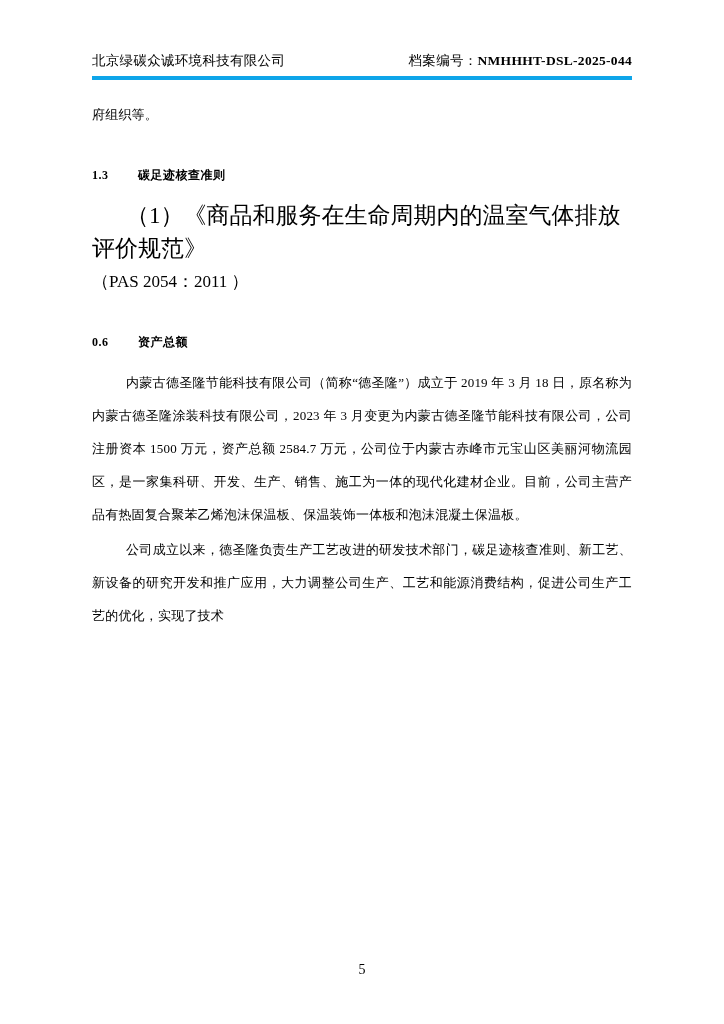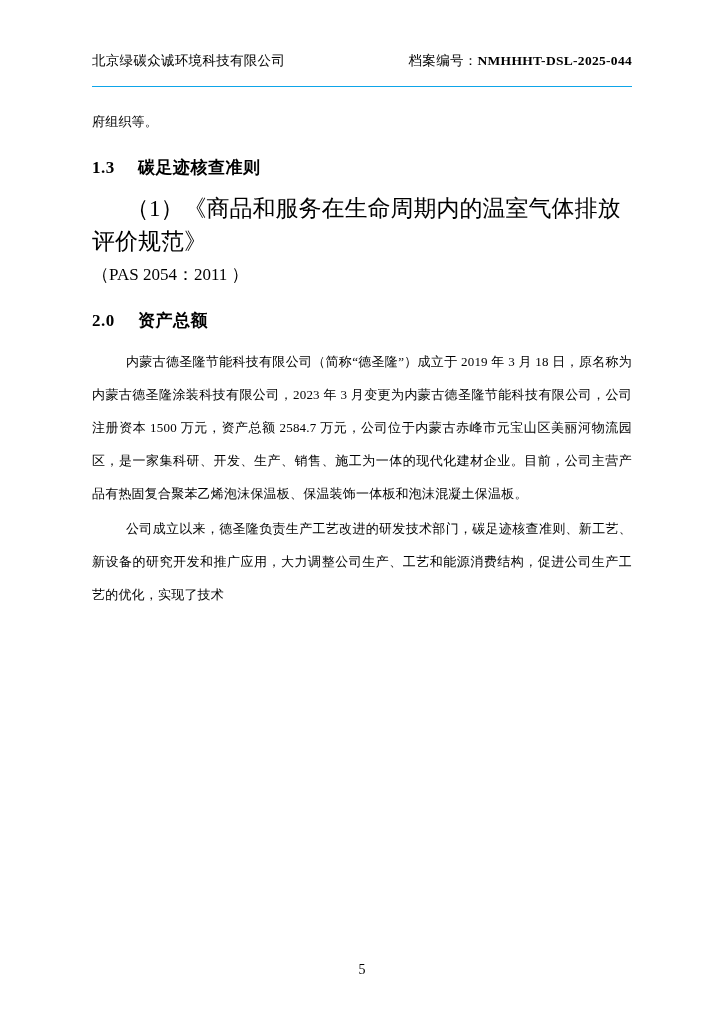--- a/index.html
+++ b/index.html
@@ -21,22 +21,22 @@
     position: absolute;
     left: 92px;
     right: 92px;
     top: 40px;
   }
   .header {
     display: flex;
     justify-content: space-between;
     align-items: baseline;
     font-size: 13.5px;
-    padding-bottom: 16px;
-    border-bottom: 1px solid #0ea5e9;
+    padding-bottom: 6px;
+    border-bottom: 4px solid #0ea5e9;
     letter-spacing: 0.3px;
   }
   .header-left {
     font-family: "Liberation Serif", "DejaVu Serif", serif;
   }
   .header-right {
     font-family: "Liberation Serif", "DejaVu Serif", serif;
     white-space: nowrap;
     margin-top: 12px;
   }
@@ -51,23 +51,23 @@
     font-size: 13px;
     line-height: 33px;
     text-align: justify;
     text-justify: inter-ideograph;
     letter-spacing: 0.2px;
   }
   p.indent {
     text-indent: 34px;
   }
   h2.heading {
-    font-size: 17px;
+    font-size: 12px;
     font-weight: bold;
-    margin: 14px 0 8px 0;
+    margin: 28px 0 8px 0;
     line-height: 32px;
     letter-spacing: 0.5px;
   }
   h2.heading .num {
     display: inline-block;
     min-width: 46px;
   }
   .sub-item {
     font-size: 23px;
     line-height: 33px;
@@ -107,21 +107,21 @@
       <p class="para">府组织等。</p>
 
       <h2 class="heading">
         <span class="num">1.3</span><span>碳足迹核查准则</span>
       </h2>
 
       <p class="sub-item">（1）《商品和服务在生命周期内的温室气体排放评价规范》</p>
       <p class="sub-item2">（PAS 2054：2011 ）</p>
 
       <h2 class="heading">
-        <span class="num">2.0</span><span>资产总额</span>
+        <span class="num">0.6</span><span>资产总额</span>
       </h2>
 
       <p class="para indent">内蒙古德圣隆节能科技有限公司（简称“德圣隆”）成立于 2019 年 3 月 18 日，原名称为内蒙古德圣隆涂装科技有限公司，2023 年 3 月变更为内蒙古德圣隆节能科技有限公司，公司注册资本 1500 万元，资产总额 2584.7 万元，公司位于内蒙古赤峰市元宝山区美丽河物流园区，是一家集科研、开发、生产、销售、施工为一体的现代化建材企业。目前，公司主营产品有热固复合聚苯乙烯泡沫保温板、保温装饰一体板和泡沫混凝土保温板。</p>
       <p class="para indent">公司成立以来，德圣隆负责生产工艺改进的研发技术部门，碳足迹核查准则、新工艺、新设备的研究开发和推广应用，大力调整公司生产、工艺和能源消费结构，促进公司生产工艺的优化，实现了技术</p>
 
     </div>
   </div>
 
   <div class="pagenum">5</div>
 </div>

